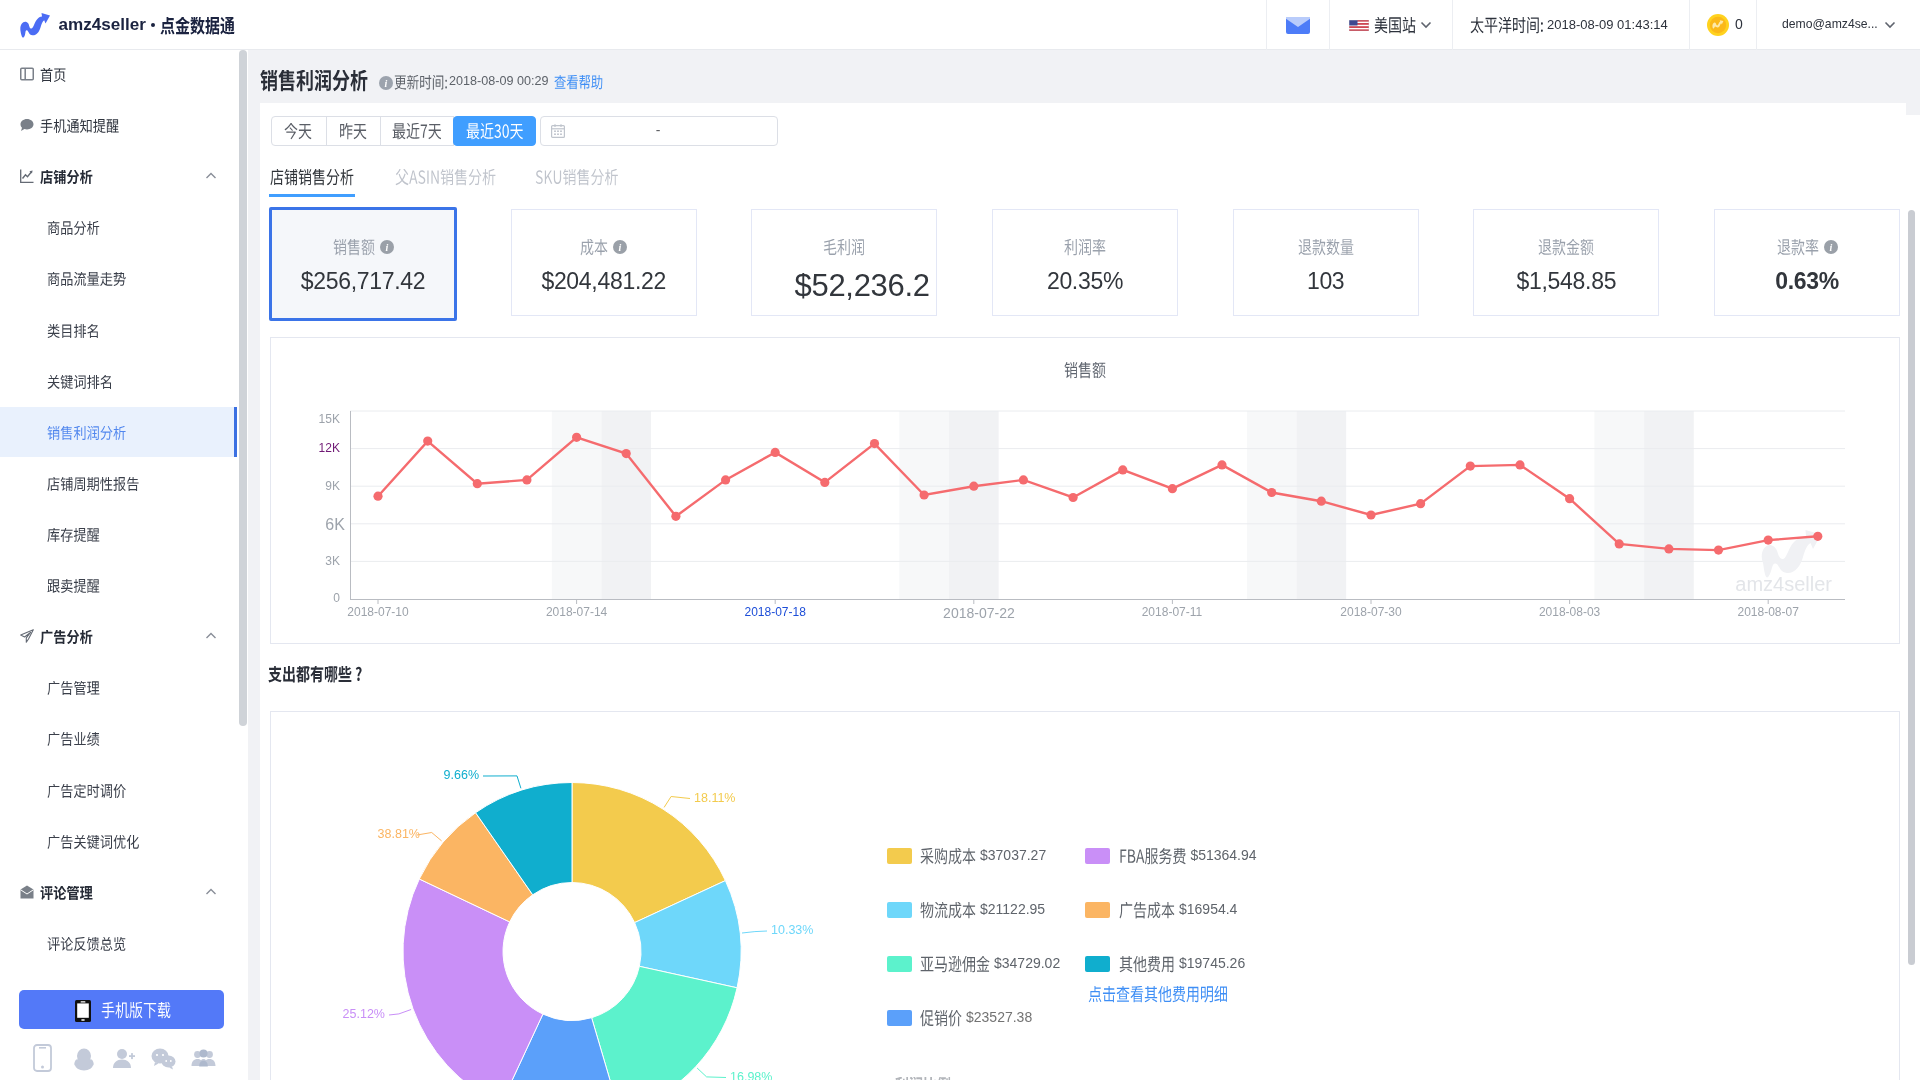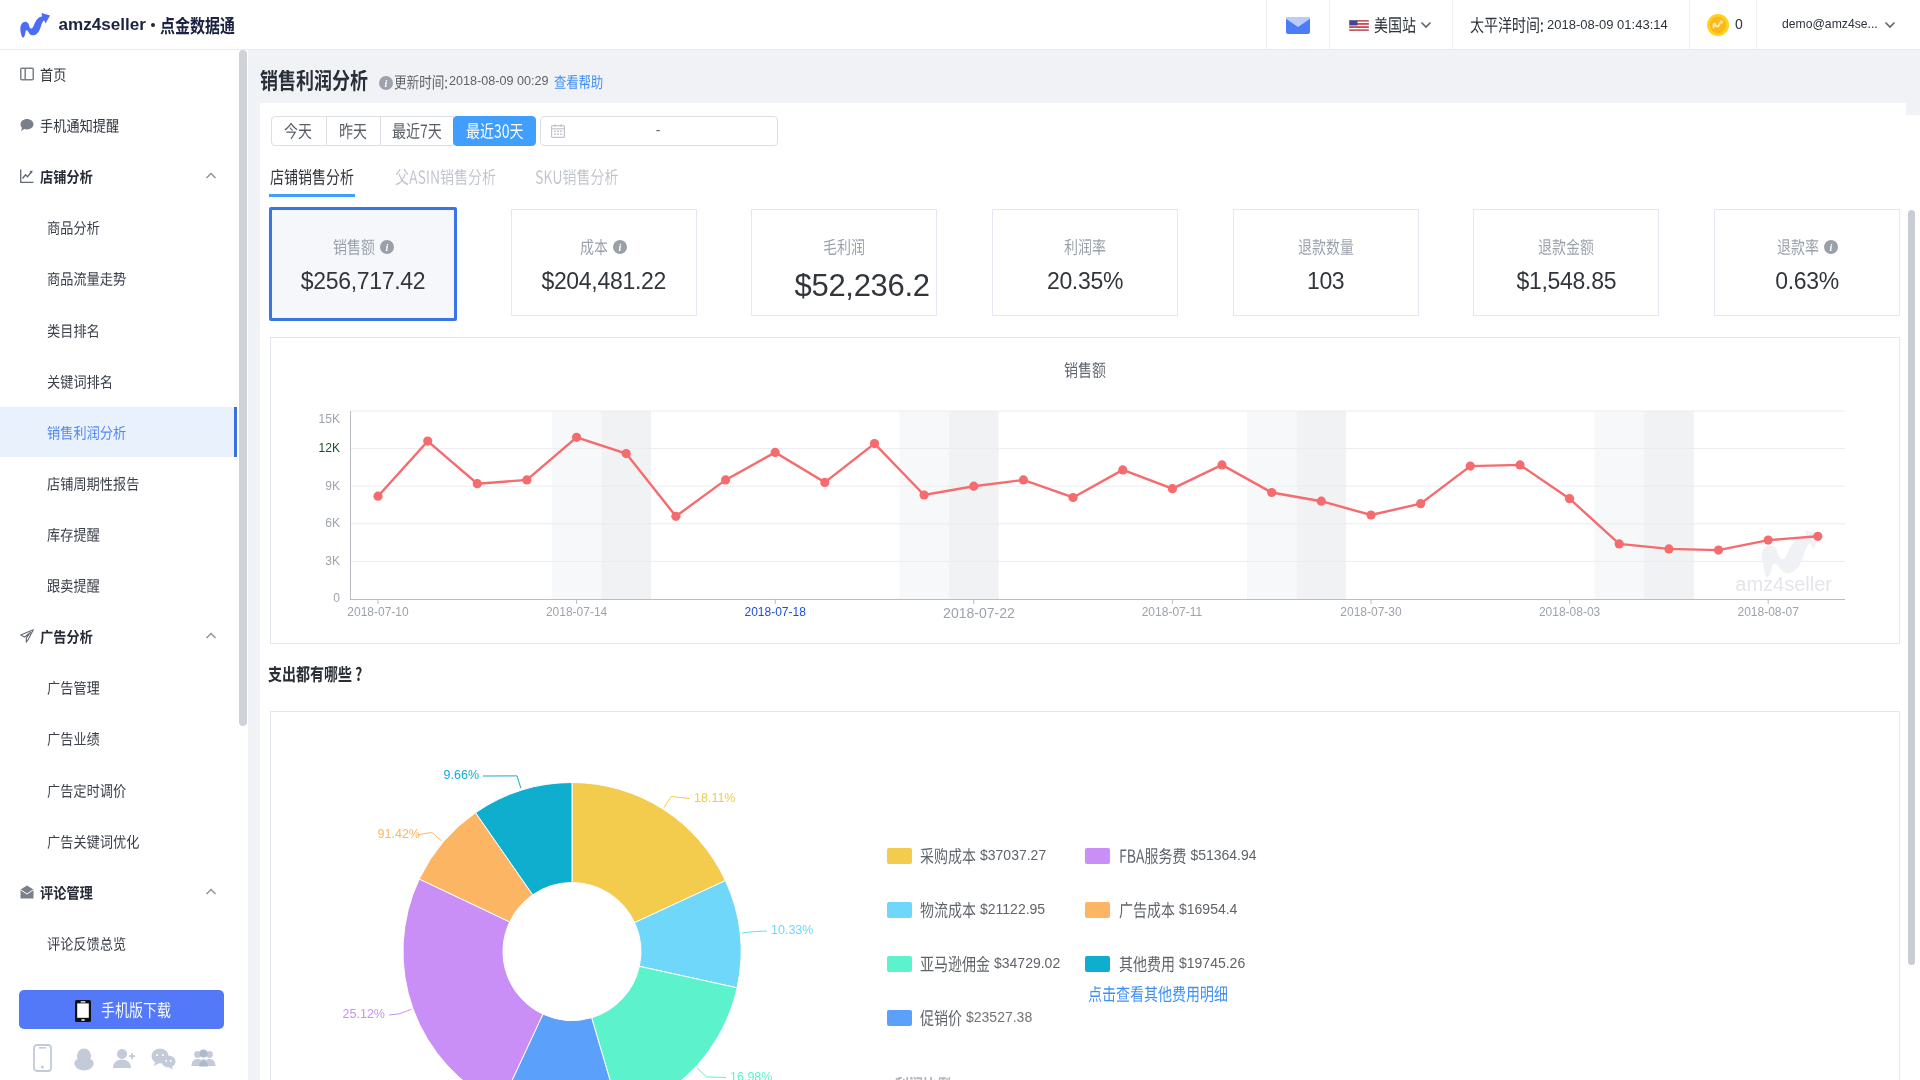--- a/index.html
+++ b/index.html
@@ -282,21 +282,21 @@
   </svg>
 <div style="position:absolute;left:1516.5px;top:269.9px;font-size:23px;color:#32363c;font-weight:normal;line-height:1;white-space:nowrap;letter-spacing:-0.3px;">$1,548.85</div>
 <div class="abs" style="left:1714.02px;top:209px;width:186px;height:107px;background:#fff;border:1px solid #e3e7f6"></div>
 <svg style="position:absolute;left:1776.5px;top:239.2px;" width="42.0" height="17.0" viewBox="0 -14.83 42.0 17.02">
     <path fill="#9aa1ac" d="M1.1 -13.8C1.9 -12.9 2.8 -11.7 3.2 -10.8L4 -11.6C3.6 -12.5 2.7 -13.7 1.9 -14.6ZM10.9 -10.6V-8.8H6.5V-10.6ZM10.9 -11.6H6.5V-13.3H10.9ZM5.4 -1.5C5.7 -1.7 6.1 -1.9 9 -3C9 -3.3 9 -3.8 9 -4.2L6.5 -3.3V-7.6H11.9V-14.5H5.5V-3.9C5.5 -3.2 5.1 -2.8 4.9 -2.6C5.1 -2.4 5.3 -1.8 5.4 -1.5ZM7.8 -6.4C9.3 -5 11.1 -2.9 12 -1.6L12.8 -2.4C12.3 -3.1 11.6 -4 10.7 -4.9C11.5 -5.4 12.3 -6.2 13.1 -6.9L12.2 -7.7C11.7 -7.1 10.8 -6.2 10.1 -5.6C9.6 -6.1 9 -6.6 8.6 -7.1ZM3.6 -8.8H0.7V-7.5H2.6V-1.9C2 -1.6 1.3 -0.9 0.6 0L1.2 1.2C2 0.1 2.7 -0.9 3.2 -0.9C3.5 -0.9 4 -0.4 4.6 0.1C5.5 0.8 6.7 1 8.4 1C9.7 1 12.2 0.9 13.2 0.8C13.2 0.4 13.4 -0.2 13.5 -0.6C12.1 -0.4 10.1 -0.3 8.4 -0.3C6.9 -0.3 5.7 -0.4 4.8 -1C4.3 -1.4 3.9 -1.8 3.6 -1.9Z M15.7 -4C15.4 -2.7 14.9 -1.3 14.4 -0.3C14.7 -0.2 15.1 0.1 15.3 0.2C15.7 -0.8 16.3 -2.3 16.6 -3.7ZM19.3 -3.6C19.7 -2.6 20.1 -1.4 20.3 -0.6L21.1 -1.1C20.9 -1.9 20.5 -3.1 20.1 -4ZM23.5 -9.4V-8.5C23.5 -6 23.3 -2.3 20.8 0.6C21 0.8 21.4 1.2 21.6 1.5C23 -0.2 23.7 -2.1 24.1 -3.9C24.7 -1.6 25.6 0.4 26.9 1.4C27 1.1 27.4 0.6 27.6 0.3C25.9 -0.9 24.9 -3.6 24.4 -6.8C24.5 -7.4 24.5 -8 24.5 -8.5V-9.4ZM17.5 -15.2V-13.6H14.7V-12.4H17.5V-10.8H15V-9.7H20.9V-10.8H18.5V-12.4H21.2V-13.6H18.5V-15.2ZM14.5 -5.8V-4.6H17.5V0C17.5 0.2 17.4 0.2 17.3 0.2C17.1 0.3 16.6 0.3 16.1 0.2C16.2 0.6 16.3 1.1 16.4 1.4C17.2 1.4 17.7 1.4 18 1.2C18.4 1 18.5 0.7 18.5 0V-4.6H21.3V-5.8ZM22.4 -15.3C22.1 -12.4 21.6 -9.7 20.7 -7.9V-8.3H15.2V-7.2H20.7V-7.7C21 -7.5 21.4 -7.2 21.6 -7C22 -8 22.4 -9.3 22.7 -10.7H26.1C25.9 -9.5 25.7 -8.2 25.4 -7.4L26.3 -7C26.7 -8.2 27.1 -10.1 27.3 -11.8L26.6 -12L26.5 -12H23C23.2 -13 23.3 -14 23.4 -15.1Z M39.6 -11.7C39.1 -11 38.2 -10 37.6 -9.4L38.4 -8.7C39 -9.3 39.8 -10.2 40.5 -11ZM28.8 -6.1 29.3 -5C30.2 -5.6 31.4 -6.4 32.5 -7.2L32.3 -8.2C31 -7.4 29.7 -6.6 28.8 -6.1ZM29.2 -10.9C29.9 -10.3 30.9 -9.4 31.3 -8.8L32.1 -9.6C31.6 -10.2 30.7 -11.1 29.9 -11.6ZM37.5 -7.4C38.4 -6.7 39.6 -5.6 40.2 -4.8L41 -5.7C40.4 -6.4 39.2 -7.5 38.2 -8.2ZM28.7 -3.7V-2.4H34.4V1.5H35.6V-2.4H41.3V-3.7H35.6V-5.2H34.4V-3.7ZM34.1 -15.1C34.3 -14.7 34.6 -14.1 34.7 -13.7H29V-12.4H34.1C33.7 -11.5 33.2 -10.8 33.1 -10.5C32.8 -10.2 32.6 -10 32.4 -10C32.5 -9.6 32.7 -9.1 32.7 -8.8C32.9 -8.9 33.2 -9 34.9 -9.2C34.2 -8.3 33.6 -7.6 33.3 -7.3C32.8 -6.8 32.5 -6.4 32.2 -6.4C32.3 -6 32.4 -5.4 32.5 -5.2C32.7 -5.3 33.2 -5.4 36.9 -5.9C37.1 -5.5 37.2 -5.2 37.3 -4.9L38.1 -5.4C37.8 -6.2 37.1 -7.6 36.5 -8.5L35.7 -8.1C36 -7.7 36.2 -7.3 36.4 -6.9L33.9 -6.6C35.2 -7.9 36.4 -9.5 37.5 -11.2L36.7 -11.8C36.4 -11.3 36 -10.8 35.7 -10.3L33.9 -10.2C34.4 -10.8 34.8 -11.6 35.2 -12.4H41.2V-13.7H36C35.8 -14.2 35.4 -14.9 35.1 -15.4Z"></path>
   </svg>
 <svg style="position:absolute;left:1823.5px;top:240.0px" width="14" height="14" viewBox="0 0 14 14">
     <circle cx="7" cy="7" r="7" fill="#9aa0a8"></circle>
     <text x="7" y="10.6" font-size="10" font-style="italic" font-weight="bold" font-family="Liberation Serif,serif" fill="#fff" text-anchor="middle">i</text>
   </svg>
-<div style="position:absolute;left:1775.2px;top:269.9px;font-size:23px;color:#32363c;font-weight:normal;line-height:1;white-space:nowrap;letter-spacing:-0.3px;">0.63%</div>
+<div style="position:absolute;left:1775.2px;top:269.9px;font-size:23px;color:#32363c;font-weight:bold;line-height:1;white-space:nowrap;letter-spacing:-0.3px;">0.63%</div>
 <div class="abs" style="left:270px;top:337px;width:1630px;height:307px;background:#fff;border:1px solid #e4e7f0"></div>
 <svg style="position:absolute;left:1064.0px;top:362.2px;" width="42.0" height="17.0" viewBox="0 -14.83 42.0 17.02">
     <path fill="#606670" d="M6.1 -14.1C6.7 -13.1 7.3 -11.7 7.5 -10.8L8.3 -11.4C8.1 -12.3 7.5 -13.6 7 -14.7ZM12.4 -14.8C12.1 -13.7 11.4 -12.2 11 -11.3L11.8 -10.8C12.2 -11.7 12.9 -13 13.3 -14.3ZM2.5 -15.2C2.1 -13.6 1.4 -12 0.5 -10.9C0.7 -10.6 1 -9.9 1.1 -9.6C1.5 -10.2 1.9 -11 2.3 -11.8H5.7V-13.1H2.8C3.1 -13.7 3.2 -14.3 3.4 -14.9ZM0.9 -6.3V-5H2.9V-1.4C2.9 -0.6 2.5 -0.1 2.2 0.1C2.4 0.3 2.6 0.9 2.7 1.2C2.9 0.9 3.3 0.6 5.7 -1.1C5.6 -1.4 5.5 -1.9 5.5 -2.3L3.9 -1.2V-5H5.8V-6.3H3.9V-8.7H5.5V-10H1.5V-8.7H2.9V-6.3ZM7.3 -5.7H12V-3.7H7.3ZM7.3 -6.9V-8.8H12V-6.9ZM9.2 -15.3V-10.1H6.3V1.5H7.3V-2.5H12V-0.3C12 -0 11.9 0.1 11.7 0.1C11.5 0.1 10.8 0.1 10 0.1C10.2 0.4 10.3 0.9 10.3 1.3C11.4 1.3 12 1.3 12.4 1.1C12.8 0.9 12.9 0.5 12.9 -0.3V-10.1L12 -10.1H10.2V-15.3Z M17.5 -15.3C16.8 -13.3 15.7 -11.3 14.4 -10C14.7 -9.7 15.1 -9.2 15.2 -8.9C15.6 -9.4 16 -10 16.4 -10.7V-4.6H17.5V-5.4H26.6V-6.4H22.1V-7.8H25.7V-8.8H22.1V-10H25.6V-11H22.1V-12.2H26.3V-13.3H22.3C22.1 -13.9 21.8 -14.7 21.5 -15.3L20.5 -14.9C20.7 -14.4 21 -13.8 21.2 -13.3H17.8C18.1 -13.8 18.3 -14.4 18.5 -14.9ZM16.4 -4.1V1.5H17.5V0.6H24.7V1.5H25.8V-4.1ZM17.5 -0.5V-2.9H24.7V-0.5ZM21.1 -10V-8.8H17.5V-10ZM21.1 -11H17.5V-12.2H21.1ZM21.1 -7.8V-6.4H17.5V-7.8Z M37.7 -9C37.6 -3.3 37.5 -0.8 34.4 0.6C34.6 0.8 34.8 1.2 34.9 1.5C38.2 -0 38.6 -2.9 38.6 -9ZM38.3 -1.5C39.3 -0.7 40.4 0.6 41 1.4L41.6 0.4C41 -0.3 39.8 -1.5 38.9 -2.4ZM35.4 -11.1V-2.5H36.3V-10H39.9V-2.5H40.8V-11.1H38.2C38.4 -11.7 38.6 -12.3 38.8 -13H41.3V-14.2H35.2V-13H37.8C37.7 -12.4 37.5 -11.7 37.3 -11.1ZM31 -14.9C31.2 -14.5 31.4 -14 31.6 -13.5H28.9V-10.8H29.8V-12.4H34V-10.8H35V-13.5H32.7C32.5 -14.1 32.2 -14.7 31.9 -15.2ZM29.8 -4.2V1.3H30.7V0.7H33.2V1.3H34.1V-4.2ZM30.7 -0.4V-3.1H33.2V-0.4ZM30.1 -7.6 31.1 -6.8C30.4 -6.1 29.5 -5.6 28.5 -5.2C28.7 -4.9 28.9 -4.3 29 -3.9C30 -4.5 31.1 -5.2 32 -6.2C32.9 -5.6 33.8 -4.9 34.3 -4.4L35 -5.3C34.5 -5.8 33.6 -6.4 32.7 -7C33.4 -7.9 34 -9 34.4 -10.1L33.9 -10.6L33.6 -10.5H31.5C31.7 -10.9 31.8 -11.2 31.9 -11.6L31 -11.8C30.6 -10.6 29.8 -9.1 28.6 -8.1C28.8 -7.9 29.1 -7.5 29.2 -7.2C29.9 -7.9 30.5 -8.7 30.9 -9.5H33.1C32.8 -8.8 32.4 -8.2 31.9 -7.6L30.8 -8.4Z"></path>
   </svg>
 <svg class="abs" style="left:270px;top:337px" width="1630px" height="307px" viewBox="0 0 1630 307">
     <rect x="281.8" y="74" width="49.65" height="188" fill="#f7f8f9"></rect>
     <rect x="331.4" y="74" width="49.65" height="188" fill="#f1f2f4"></rect>
     <rect x="629.3" y="74" width="49.65" height="188" fill="#f7f8f9"></rect>
     <rect x="679.0" y="74" width="49.65" height="188" fill="#f1f2f4"></rect>
     <rect x="976.9" y="74" width="49.65" height="188" fill="#f7f8f9"></rect>
@@ -349,23 +349,23 @@
     <circle cx="1250.0" cy="127.9" r="4.6" fill="#f56b6e"></circle>
     <circle cx="1299.6" cy="161.7" r="4.6" fill="#f56b6e"></circle>
     <circle cx="1349.2" cy="206.9" r="4.6" fill="#f56b6e"></circle>
     <circle cx="1398.9" cy="211.9" r="4.6" fill="#f56b6e"></circle>
     <circle cx="1448.5" cy="213.1" r="4.6" fill="#f56b6e"></circle>
     <circle cx="1498.2" cy="203.1" r="4.6" fill="#f56b6e"></circle>
     <circle cx="1547.8" cy="199.3" r="4.6" fill="#f56b6e"></circle>
   </svg>
 <div style="position:absolute;left:333.3px;top:592.4px;font-size:12px;color:#9da3ab;font-weight:normal;line-height:1;white-space:nowrap;">0</div>
 <div style="position:absolute;left:325.3px;top:554.8px;font-size:12px;color:#9da3ab;font-weight:normal;line-height:1;white-space:nowrap;">3K</div>
-<div style="position:absolute;left:325.3px;top:517.2px;font-size:12px;color:#9da3ab;font-weight:normal;line-height:1;white-space:nowrap;">6K</div>
+<div style="position:absolute;left:325.3px;top:517.2px;font-size:16px;color:#9da3ab;font-weight:normal;line-height:1;white-space:nowrap;">6K</div>
 <div style="position:absolute;left:325.3px;top:479.6px;font-size:12px;color:#9da3ab;font-weight:normal;line-height:1;white-space:nowrap;">9K</div>
-<div style="position:absolute;left:318.6px;top:442.0px;font-size:12px;color:#14532d;font-weight:normal;line-height:1;white-space:nowrap;">12K</div>
+<div style="position:absolute;left:318.6px;top:442.0px;font-size:12px;color:#701a75;font-weight:normal;line-height:1;white-space:nowrap;">12K</div>
 <div style="position:absolute;left:318.6px;top:404.4px;font-size:12px;color:#9da3ab;font-weight:normal;line-height:1;white-space:nowrap;margin-top:9px;">15K</div>
 <div style="position:absolute;left:347.3px;top:606.4px;font-size:12px;color:#9da3ab;font-weight:normal;line-height:1;white-space:nowrap;">2018-07-10</div>
 <div style="position:absolute;left:545.9px;top:606.4px;font-size:12px;color:#9da3ab;font-weight:normal;line-height:1;white-space:nowrap;">2018-07-14</div>
 <div style="position:absolute;left:744.5px;top:606.4px;font-size:12px;color:#1d4ed8;font-weight:normal;line-height:1;white-space:nowrap;">2018-07-18</div>
 <div style="position:absolute;left:943.1px;top:606.4px;font-size:14px;color:#9da3ab;font-weight:normal;line-height:1;white-space:nowrap;">2018-07-22</div>
 <div style="position:absolute;left:1141.7px;top:606.4px;font-size:12px;color:#9da3ab;font-weight:normal;line-height:1;white-space:nowrap;">2018-07-11</div>
 <div style="position:absolute;left:1340.3px;top:606.4px;font-size:12px;color:#9da3ab;font-weight:normal;line-height:1;white-space:nowrap;">2018-07-30</div>
 <div style="position:absolute;left:1538.9px;top:606.4px;font-size:12px;color:#9da3ab;font-weight:normal;line-height:1;white-space:nowrap;">2018-08-03</div>
 <div style="position:absolute;left:1737.5px;top:606.4px;font-size:12px;color:#9da3ab;font-weight:normal;line-height:1;white-space:nowrap;">2018-08-07</div>
 <svg style="position:absolute;left:268.0px;top:666.2px;" width="94.4" height="17.0" viewBox="0 -14.83 94.4 17.02">
@@ -384,21 +384,21 @@
     <path d="M472.0 222.0 L484.9 220.6 L497.0 220.0" fill="none" stroke="#6ed7fa" stroke-width="1"></path>
     <path d="M427.1 357.0 L436.6 365.9 L456.0 366.5" fill="none" stroke="#5cf2cc" stroke-width="1"></path>
     <path d="M141.1 298.5 L128.9 302.9 L119.0 304.0" fill="none" stroke="#c98ff7" stroke-width="1"></path>
     <path d="M171.6 129.9 L161.7 121.5 L147.0 124.0" fill="none" stroke="#fbb563" stroke-width="1"></path>
     <path d="M250.9 77.3 L247.0 64.9 L213.0 65.0" fill="none" stroke="#10aece" stroke-width="1"></path>
   </svg>
 <div style="position:absolute;left:694.0px;top:791.7px;font-size:12.5px;color:#f3cb4d;font-weight:normal;line-height:1;white-space:nowrap;">18.11%</div>
 <div style="position:absolute;left:771.0px;top:924.2px;font-size:12.5px;color:#6ed7fa;font-weight:normal;line-height:1;white-space:nowrap;">10.33%</div>
 <div style="position:absolute;left:730.0px;top:1070.7px;font-size:12.5px;color:#5cf2cc;font-weight:normal;line-height:1;white-space:nowrap;">16.98%</div>
 <div style="position:absolute;left:342.6px;top:1008.2px;font-size:12.5px;color:#c98ff7;font-weight:normal;line-height:1;white-space:nowrap;">25.12%</div>
-<div style="position:absolute;left:377.6px;top:828.2px;font-size:12.5px;color:#fbb563;font-weight:normal;line-height:1;white-space:nowrap;">91.42%</div>
+<div style="position:absolute;left:377.6px;top:828.2px;font-size:12.5px;color:#fbb563;font-weight:normal;line-height:1;white-space:nowrap;">38.81%</div>
 <div style="position:absolute;left:443.6px;top:769.2px;font-size:12.5px;color:#10aece;font-weight:normal;line-height:1;white-space:nowrap;">9.66%</div>
 <div class="abs" style="left:887px;top:848px;width:25px;height:16px;background:#f3cb4d;border-radius:2px"></div>
 <svg style="position:absolute;left:920.0px;top:848.2px;" width="56.0" height="17.0" viewBox="0 -14.83 56.0 17.02">
     <path fill="#5f646b" d="M11.2 -12.6C10.7 -11.2 9.8 -9.2 9.2 -8L10 -7.5C10.7 -8.7 11.6 -10.5 12.3 -12ZM2 -11.3C2.6 -10.3 3.2 -8.9 3.3 -7.9L4.3 -8.5C4.1 -9.4 3.5 -10.8 2.9 -11.8ZM5.8 -12C6.2 -11 6.6 -9.5 6.7 -8.6L7.7 -9.1C7.6 -10 7.2 -11.4 6.7 -12.4ZM11.6 -15.1C9.2 -14.5 4.9 -14 1.3 -13.9C1.4 -13.5 1.5 -13 1.5 -12.6C5.2 -12.7 9.5 -13.2 12.4 -13.9ZM0.8 -6.8V-5.5H5.6C4.3 -3.4 2.3 -1.4 0.5 -0.4C0.7 -0.1 1.1 0.4 1.3 0.8C3.1 -0.4 5.1 -2.4 6.4 -4.7V1.4H7.5V-4.8C8.9 -2.5 10.9 -0.4 12.7 0.7C12.9 0.4 13.3 -0.2 13.5 -0.5C11.7 -1.5 9.6 -3.4 8.3 -5.5H13.2V-6.8H7.5V-8.5H6.4V-6.8Z M17 -11.5V-6.8C17 -4.5 16.9 -1.3 14.5 0.6C14.7 0.8 15 1.1 15.1 1.4C17.6 -0.7 17.9 -4.2 17.9 -6.8V-11.5ZM17.6 -2.1C18.3 -1.1 19.2 0.3 19.6 1.1L20.3 0.4C19.9 -0.5 19 -1.8 18.4 -2.7ZM15.1 -14.2V-3.2H16V-13H18.9V-3.2H19.8V-14.2ZM22 -15.3C21.5 -13 20.8 -10.7 19.8 -9.2C20.1 -9 20.5 -8.5 20.7 -8.3C21.1 -9.1 21.6 -10.1 21.9 -11.2H26C25.9 -3.6 25.7 -0.8 25.3 -0.2C25.1 0.1 25 0.1 24.8 0.1C24.5 0.1 23.8 0.1 23 0.1C23.2 0.4 23.4 1 23.4 1.4C24.1 1.5 24.7 1.5 25.2 1.4C25.6 1.3 25.9 1.2 26.2 0.7C26.7 -0.2 26.9 -3.1 27 -11.7C27 -11.9 27 -12.4 27 -12.4H22.3C22.6 -13.2 22.8 -14.1 23 -15ZM23.4 -7C23.6 -6.3 23.9 -5.4 24.1 -4.6L21.8 -4.1C22.3 -5.6 22.8 -7.5 23.2 -9.4L22.2 -9.7C21.9 -7.6 21.3 -5.4 21.1 -4.8C20.9 -4.1 20.7 -3.7 20.5 -3.6C20.6 -3.3 20.7 -2.7 20.8 -2.5C21.1 -2.7 21.5 -2.8 24.3 -3.6C24.4 -3.2 24.5 -2.8 24.5 -2.4L25.3 -2.9C25.1 -4 24.6 -5.8 24.1 -7.3Z M35.6 -15.3C35.6 -14.2 35.6 -13.2 35.7 -12.2H29.8V-7.1C29.8 -4.7 29.7 -1.6 28.5 0.7C28.8 0.8 29.2 1.3 29.4 1.6C30.7 -0.8 30.9 -4.5 30.9 -7.1V-7.2H33.4C33.4 -4.1 33.3 -2.9 33.1 -2.6C33 -2.5 32.9 -2.4 32.7 -2.4C32.5 -2.4 31.9 -2.4 31.2 -2.5C31.4 -2.2 31.5 -1.6 31.5 -1.2C32.2 -1.2 32.8 -1.2 33.2 -1.2C33.6 -1.3 33.8 -1.4 34 -1.7C34.3 -2.2 34.4 -3.8 34.5 -7.9C34.5 -8.1 34.5 -8.5 34.5 -8.5H30.9V-10.9H35.8C35.9 -7.9 36.3 -5.2 36.8 -3.1C35.9 -1.7 34.8 -0.6 33.5 0.2C33.8 0.5 34.1 1.1 34.3 1.4C35.4 0.5 36.4 -0.5 37.2 -1.7C37.9 0.2 38.7 1.3 39.8 1.3C40.9 1.3 41.2 0.4 41.4 -2.7C41.1 -2.8 40.8 -3.1 40.5 -3.4C40.4 -1 40.3 -0.1 39.9 -0.1C39.1 -0.1 38.5 -1.1 38 -2.9C39 -4.6 39.9 -6.7 40.5 -9.1L39.4 -9.4C39 -7.6 38.4 -6 37.6 -4.5C37.2 -6.3 37 -8.4 36.8 -10.9H41.3V-12.2H36.8C36.7 -13.2 36.7 -14.2 36.7 -15.3ZM37.4 -14.4C38.3 -13.8 39.4 -12.8 39.9 -12.2L40.6 -13.1C40 -13.8 38.9 -14.7 38 -15.2Z M48.4 -15.3V-11.4H42.9V-10.1H47.1C46.1 -7 44.4 -4 42.5 -2.5C42.8 -2.3 43.1 -1.8 43.3 -1.4C45.3 -3.2 47.1 -6.5 48.2 -10.1H48.4V-3.3H45.2V-1.9H48.4V1.5H49.5V-1.9H52.8V-3.3H49.5V-10.1H49.7C50.8 -6.5 52.6 -3.2 54.7 -1.5C54.9 -1.9 55.2 -2.4 55.5 -2.7C53.6 -4.1 51.8 -7 50.8 -10.1H55.1V-11.4H49.5V-15.3Z"></path>
   </svg>
 <div style="position:absolute;left:980.0px;top:848.4px;font-size:14px;color:#5f646b;font-weight:normal;line-height:1;white-space:nowrap;"> $37037.27</div>
 <div class="abs" style="left:887px;top:902px;width:25px;height:16px;background:#6ed7fa;border-radius:2px"></div>
 <svg style="position:absolute;left:920.0px;top:902.2px;" width="56.0" height="17.0" viewBox="0 -14.83 56.0 17.02">
     <path fill="#5f646b" d="M7.5 -15.3C7 -12.5 6.2 -9.9 5 -8.3C5.2 -8.1 5.6 -7.7 5.8 -7.5C6.4 -8.4 7 -9.6 7.4 -11H8.6C8 -8 6.7 -5 5.2 -3.4C5.5 -3.2 5.9 -2.9 6.1 -2.6C7.6 -4.4 8.9 -7.8 9.5 -11H10.7C10 -6.4 8.4 -1.8 6.1 0.3C6.4 0.5 6.8 0.9 7 1.1C9.3 -1.3 10.9 -6.2 11.6 -11H12.3C12 -3.7 11.7 -1 11.2 -0.3C11.1 -0.1 10.9 -0 10.7 -0C10.4 -0 9.9 -0.1 9.2 -0.1C9.4 0.3 9.5 0.8 9.5 1.2C10.2 1.3 10.8 1.3 11.1 1.2C11.6 1.2 11.8 1 12.1 0.5C12.7 -0.4 13 -3.2 13.3 -11.5C13.3 -11.7 13.3 -12.2 13.3 -12.2H7.8C8.1 -13.1 8.3 -14.1 8.4 -15.1ZM1.4 -14.2C1.2 -12 0.9 -9.7 0.4 -8.2C0.6 -8 1 -7.7 1.2 -7.5C1.4 -8.3 1.7 -9.2 1.8 -10.2H3.1V-6.1C2.1 -5.8 1.2 -5.4 0.5 -5.2L0.8 -3.9L3.1 -4.8V1.5H4.1V-5.2L5.9 -6L5.7 -7.2L4.1 -6.5V-10.2H5.5V-11.6H4.1V-15.3H3.1V-11.6H2C2.1 -12.4 2.2 -13.2 2.3 -14.1Z M22.1 -6.6V0.7H23V-6.6ZM19.6 -6.6V-4.7C19.6 -3 19.4 -1 17.7 0.5C17.9 0.7 18.3 1.1 18.4 1.4C20.3 -0.3 20.6 -2.7 20.6 -4.7V-6.6ZM24.6 -6.6V-0.8C24.6 0.3 24.6 0.6 24.9 0.8C25 1.1 25.3 1.1 25.6 1.1C25.8 1.1 26.1 1.1 26.3 1.1C26.5 1.1 26.8 1.1 27 0.9C27.2 0.8 27.3 0.6 27.4 0.2C27.4 -0.1 27.5 -1.1 27.5 -1.9C27.2 -2 26.9 -2.1 26.8 -2.4C26.7 -1.5 26.7 -0.8 26.7 -0.5C26.7 -0.2 26.6 -0.1 26.6 -0C26.5 0 26.4 0 26.2 0C26.1 0 26 0 25.9 0C25.8 0 25.7 0 25.6 -0C25.6 -0.1 25.6 -0.3 25.6 -0.7V-6.6ZM15.2 -14.1C16 -13.4 17.1 -12.4 17.6 -11.7L18.2 -12.8C17.7 -13.5 16.6 -14.5 15.8 -15.1ZM14.6 -9.1C15.5 -8.6 16.6 -7.7 17.1 -7.1L17.7 -8.2C17.1 -8.8 16 -9.6 15.1 -10.1ZM14.9 0.3 15.8 1.2C16.6 -0.5 17.6 -2.7 18.3 -4.7L17.6 -5.6C16.8 -3.5 15.7 -1.1 14.9 0.3ZM21.8 -15C22.1 -14.4 22.3 -13.6 22.4 -12.9H18.5V-11.7H21.2C20.6 -10.7 19.8 -9.4 19.6 -9.1C19.3 -8.8 18.9 -8.6 18.6 -8.6C18.7 -8.3 18.8 -7.6 18.9 -7.3C19.3 -7.5 19.9 -7.5 25.7 -8C26 -7.6 26.2 -7.1 26.4 -6.7L27.3 -7.4C26.7 -8.5 25.7 -10.2 24.8 -11.4L24 -10.8C24.3 -10.3 24.7 -9.7 25.1 -9.2L20.7 -8.8C21.2 -9.6 21.9 -10.8 22.4 -11.7H27.2V-12.9H23.5C23.4 -13.6 23.1 -14.5 22.8 -15.3Z M35.6 -15.3C35.6 -14.2 35.6 -13.2 35.7 -12.2H29.8V-7.1C29.8 -4.7 29.7 -1.6 28.5 0.7C28.8 0.8 29.2 1.3 29.4 1.6C30.7 -0.8 30.9 -4.5 30.9 -7.1V-7.2H33.4C33.4 -4.1 33.3 -2.9 33.1 -2.6C33 -2.5 32.9 -2.4 32.7 -2.4C32.5 -2.4 31.9 -2.4 31.2 -2.5C31.4 -2.2 31.5 -1.6 31.5 -1.2C32.2 -1.2 32.8 -1.2 33.2 -1.2C33.6 -1.3 33.8 -1.4 34 -1.7C34.3 -2.2 34.4 -3.8 34.5 -7.9C34.5 -8.1 34.5 -8.5 34.5 -8.5H30.9V-10.9H35.8C35.9 -7.9 36.3 -5.2 36.8 -3.1C35.9 -1.7 34.8 -0.6 33.5 0.2C33.8 0.5 34.1 1.1 34.3 1.4C35.4 0.5 36.4 -0.5 37.2 -1.7C37.9 0.2 38.7 1.3 39.8 1.3C40.9 1.3 41.2 0.4 41.4 -2.7C41.1 -2.8 40.8 -3.1 40.5 -3.4C40.4 -1 40.3 -0.1 39.9 -0.1C39.1 -0.1 38.5 -1.1 38 -2.9C39 -4.6 39.9 -6.7 40.5 -9.1L39.4 -9.4C39 -7.6 38.4 -6 37.6 -4.5C37.2 -6.3 37 -8.4 36.8 -10.9H41.3V-12.2H36.8C36.7 -13.2 36.7 -14.2 36.7 -15.3ZM37.4 -14.4C38.3 -13.8 39.4 -12.8 39.9 -12.2L40.6 -13.1C40 -13.8 38.9 -14.7 38 -15.2Z M48.4 -15.3V-11.4H42.9V-10.1H47.1C46.1 -7 44.4 -4 42.5 -2.5C42.8 -2.3 43.1 -1.8 43.3 -1.4C45.3 -3.2 47.1 -6.5 48.2 -10.1H48.4V-3.3H45.2V-1.9H48.4V1.5H49.5V-1.9H52.8V-3.3H49.5V-10.1H49.7C50.8 -6.5 52.6 -3.2 54.7 -1.5C54.9 -1.9 55.2 -2.4 55.5 -2.7C53.6 -4.1 51.8 -7 50.8 -10.1H55.1V-11.4H49.5V-15.3Z"></path>
   </svg>

